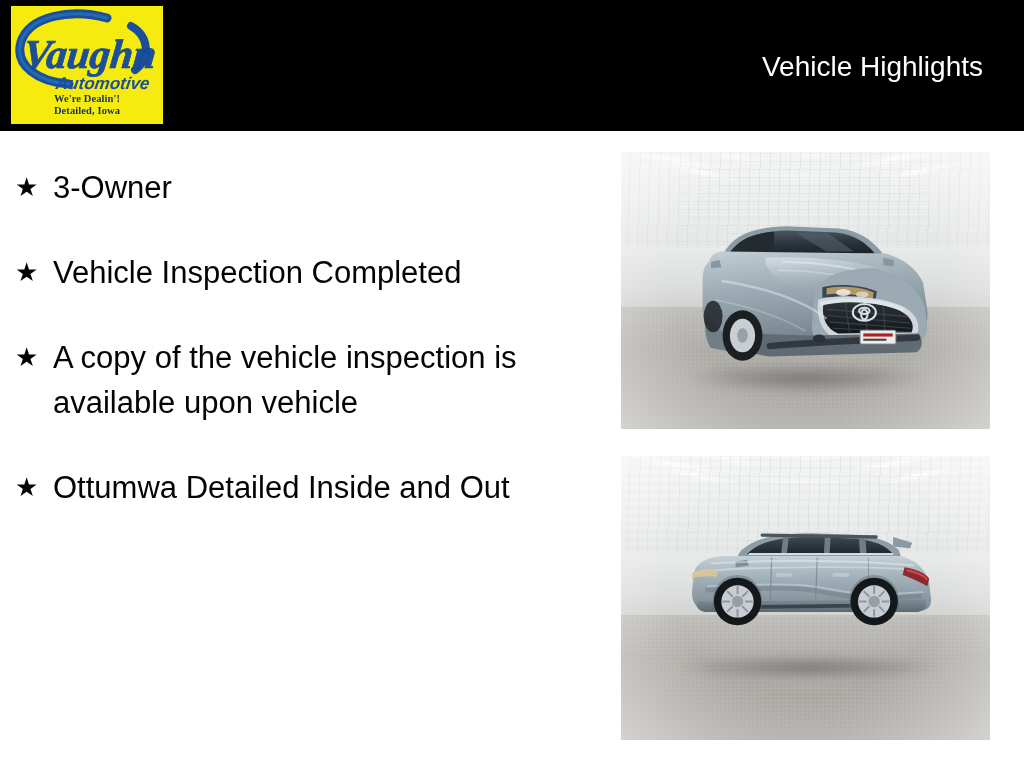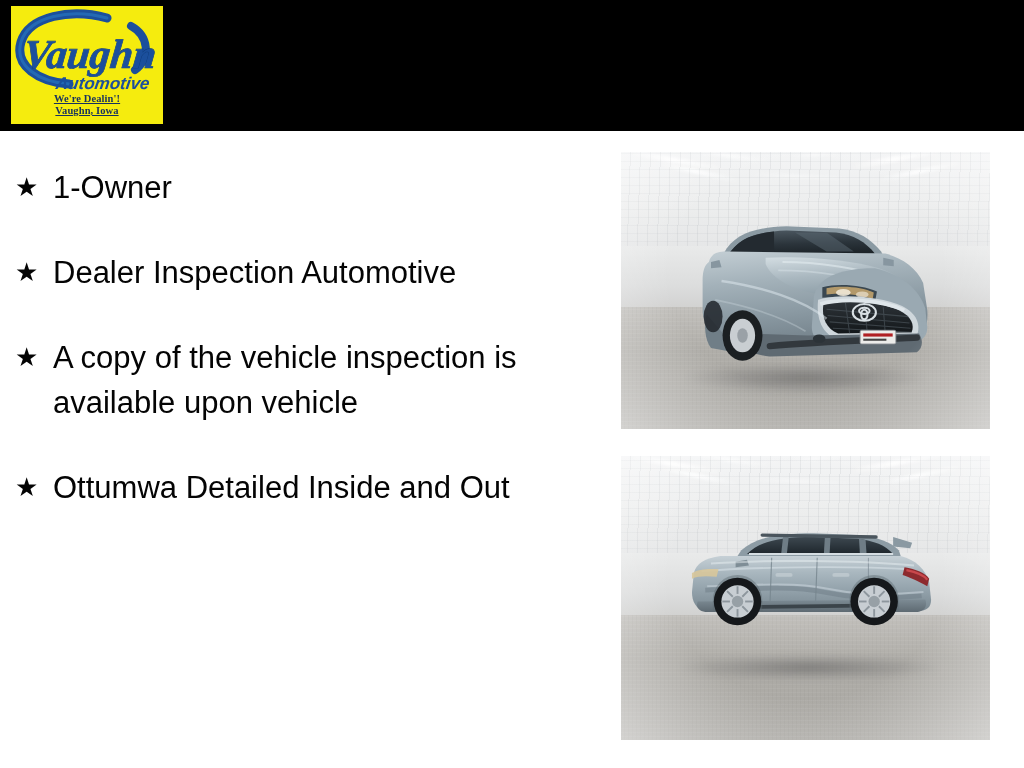--- a/index.html
+++ b/index.html
@@ -49,21 +49,20 @@
     left: 0;
     right: 0;
     bottom: 7px;
     text-align: center;
     font-family: "Liberation Serif", serif;
     font-weight: bold;
     font-size: 10.5px;
     line-height: 12px;
     color: #16315f;
     letter-spacing: 0.1px;
-    text-decoration: underline;
   }
 
   .header-title {
     position: absolute;
     right: 41px;
     top: 50px;
     font-size: 28px;
     line-height: 34px;
     color: #ffffff;
     white-space: nowrap;
@@ -192,37 +191,38 @@
         <path d="M96 12 C60 2 18 10 10 36 C3 60 28 76 58 78" fill="none" stroke="#1b4f9c" stroke-width="9" stroke-linecap="round"></path>
         <path d="M96 12 C60 2 18 10 10 36 C3 60 28 76 58 78" fill="none" stroke="#2a7fc9" stroke-width="3" stroke-linecap="round" opacity="0.55"></path>
         <path d="M120 20 C138 30 140 52 124 64" fill="none" stroke="#1b4f9c" stroke-width="8" stroke-linecap="round"></path>
 
         <text x="18" y="62" font-family="'Liberation Serif', serif" font-size="41" font-style="italic" font-weight="bold" fill="#1b4f9c" transform="skewX(-6)" style="paint-order:stroke" stroke="#0e3a78" stroke-width="0.7">Vaughn</text>
 
         <text x="56" y="83" font-family="'Liberation Sans', sans-serif" font-size="17" font-style="italic" font-weight="bold" fill="#1b4f9c" transform="skewX(-8)">Automotive</text>
       </svg>
       <div class="logo-tagline">
         <div>We're Dealin'!</div>
-        <div>Vaughn, Iowa</div>
+        <div>Detailed, Iowa</div>
       </div>
     </div>
   </div>
 
+  <div class="header-title">Vehicle Highlights</div>
 </div>
 
 <div class="bullets">
 
   <div class="bullet">
     <span class="star">★</span>
-    <span>1-Owner</span>
+    <span>3-Owner</span>
   </div>
 
   <div class="bullet">
     <span class="star">★</span>
-    <span>Dealer Inspection Automotive</span>
+    <span>Vehicle Inspection Completed</span>
   </div>
 
   <div class="bullet">
     <span class="star">★</span>
     <span>A copy of the vehicle inspection is available upon vehicle</span>
   </div>
 
   <div class="bullet">
     <span class="star">★</span>
     <span>Ottumwa Detailed Inside and Out</span>

